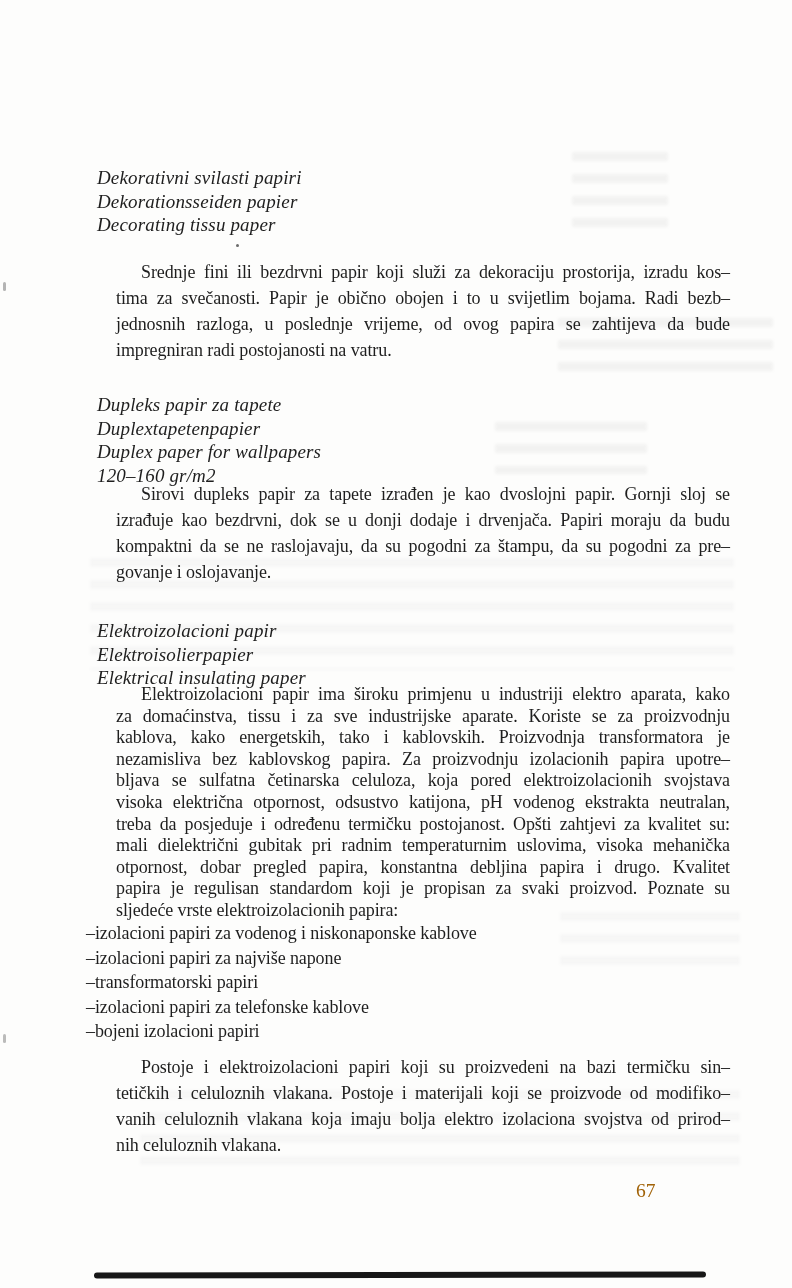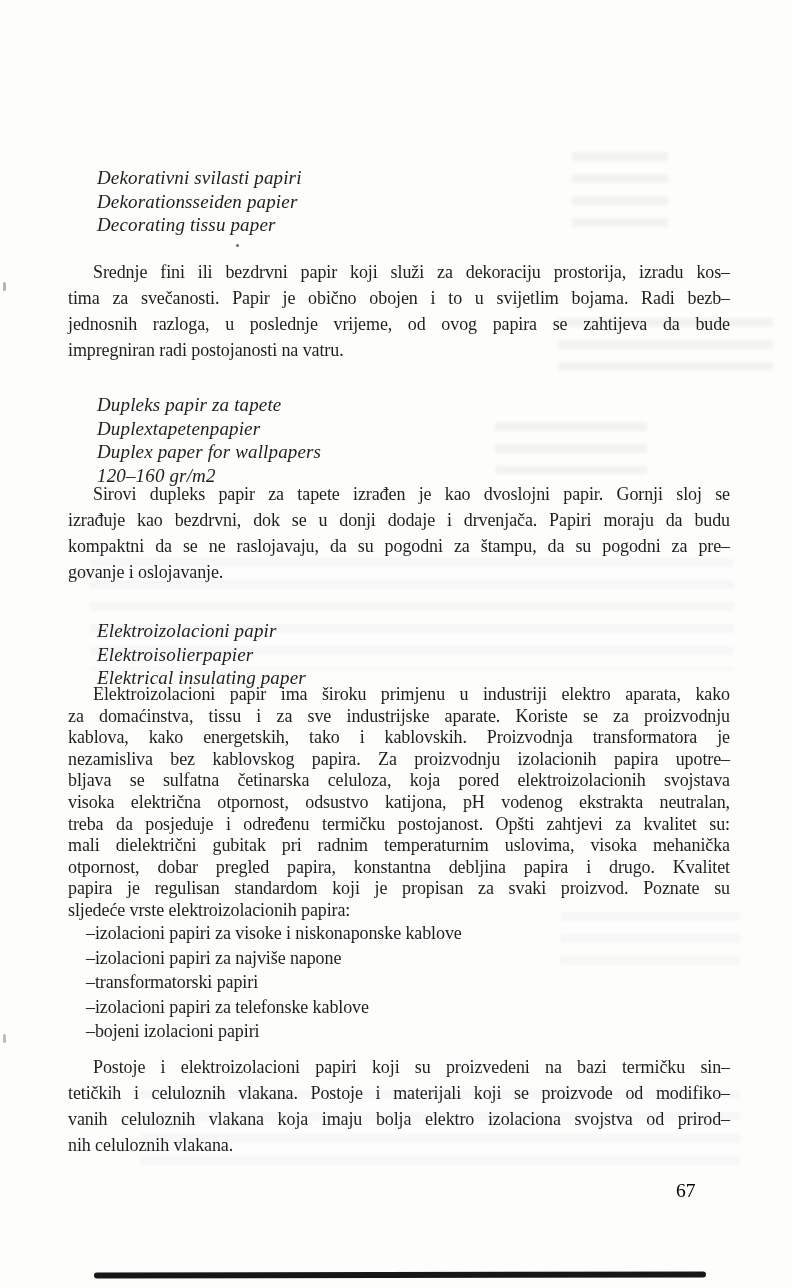--- a/index.html
+++ b/index.html
@@ -7,28 +7,28 @@
     position:relative;width:792px;height:1288px;overflow:hidden;
     background:#fdfdfc;
     font-family:"Liberation Serif","DejaVu Serif",serif;
     color:#1e1e1e;
   }
   
   .hblock{position:absolute;left:97px;font-size:19px;font-style:italic;line-height:23.5px;letter-spacing:.15px;margin-top:16px;}
   .hline{white-space:nowrap;}
   
   .para{position:absolute;left:68px;width:662px;font-size:18px;letter-spacing:-.1px;}
-  .pline{text-align:justify;text-align-last:justify;line-height:26px;}
+  .pline{text-align:justify;text-align-last:justify;line-height:26px;margin-left:48px;}
   .pline:first-child{text-indent:25px;}
   .pline:last-child{text-align-last:left;}
   #p3 .pline{line-height:21.6px;}
   
   .dashlist{position:absolute;left:86px;font-size:18px;letter-spacing:-.1px;}
   .lline{line-height:24.6px;white-space:nowrap;}
-  .pageno{position:absolute;left:676px;top:1180px;font-size:19.5px;color:#000000;}
+  .pageno{position:absolute;left:636px;top:1180px;font-size:19.5px;color:#a16207;}
   
   .bleed{
     position:absolute;pointer-events:none;
     background:repeating-linear-gradient(180deg, rgba(125,125,125,.15) 0 9px, rgba(0,0,0,0) 9px 22px);
     filter:blur(1.4px);opacity:.55;
   }
   .bleed.lighter{opacity:.32;}
   
   .speck{position:absolute;background:#6b6b6b;border-radius:50%;}
   .scanbar{position:absolute;left:94px;top:1272px;width:612px;height:6px;background:#171717;border-radius:3px;transform:rotate(-.08deg);}
@@ -82,21 +82,21 @@
       <div class="pline">nezamisliva bez kablovskog papira. Za proizvodnju izolacionih papira upotre–</div>
       <div class="pline">bljava se sulfatna četinarska celuloza, koja pored elektroizolacionih svojstava</div>
       <div class="pline">visoka električna otpornost, odsustvo katijona, pH vodenog ekstrakta neutralan,</div>
       <div class="pline">treba da posjeduje i određenu termičku postojanost. Opšti zahtjevi za kvalitet su:</div>
       <div class="pline">mali dielektrični gubitak pri radnim temperaturnim uslovima, visoka mehanička</div>
       <div class="pline">otpornost, dobar pregled papira, konstantna debljina papira i drugo. Kvalitet</div>
       <div class="pline">papira je regulisan standardom koji je propisan za svaki proizvod. Poznate su</div>
       <div class="pline">sljedeće vrste elektroizolacionih papira:</div>
     </section>
   <section class="dashlist" style="top:921px;">
-      <div class="lline">–izolacioni papiri za visoke i niskonaponske kablove</div>
+      <div class="lline">–izolacioni papiri za vodenog i niskonaponske kablove</div>
       <div class="lline">–izolacioni papiri za najviše napone</div>
       <div class="lline">–transformatorski papiri</div>
       <div class="lline">–izolacioni papiri za telefonske kablove</div>
       <div class="lline">–bojeni izolacioni papiri</div>
     </section>
 
   <section class="para" id="p4" style="top:1054px;">
       <div class="pline">Postoje i elektroizolacioni papiri koji su proizvedeni na bazi termičku sin–</div>
       <div class="pline">tetičkih i celuloznih vlakana. Postoje i materijali koji se proizvode od modifiko–</div>
       <div class="pline">vanih celuloznih vlakana koja imaju bolja elektro izolaciona svojstva od prirod–</div>

